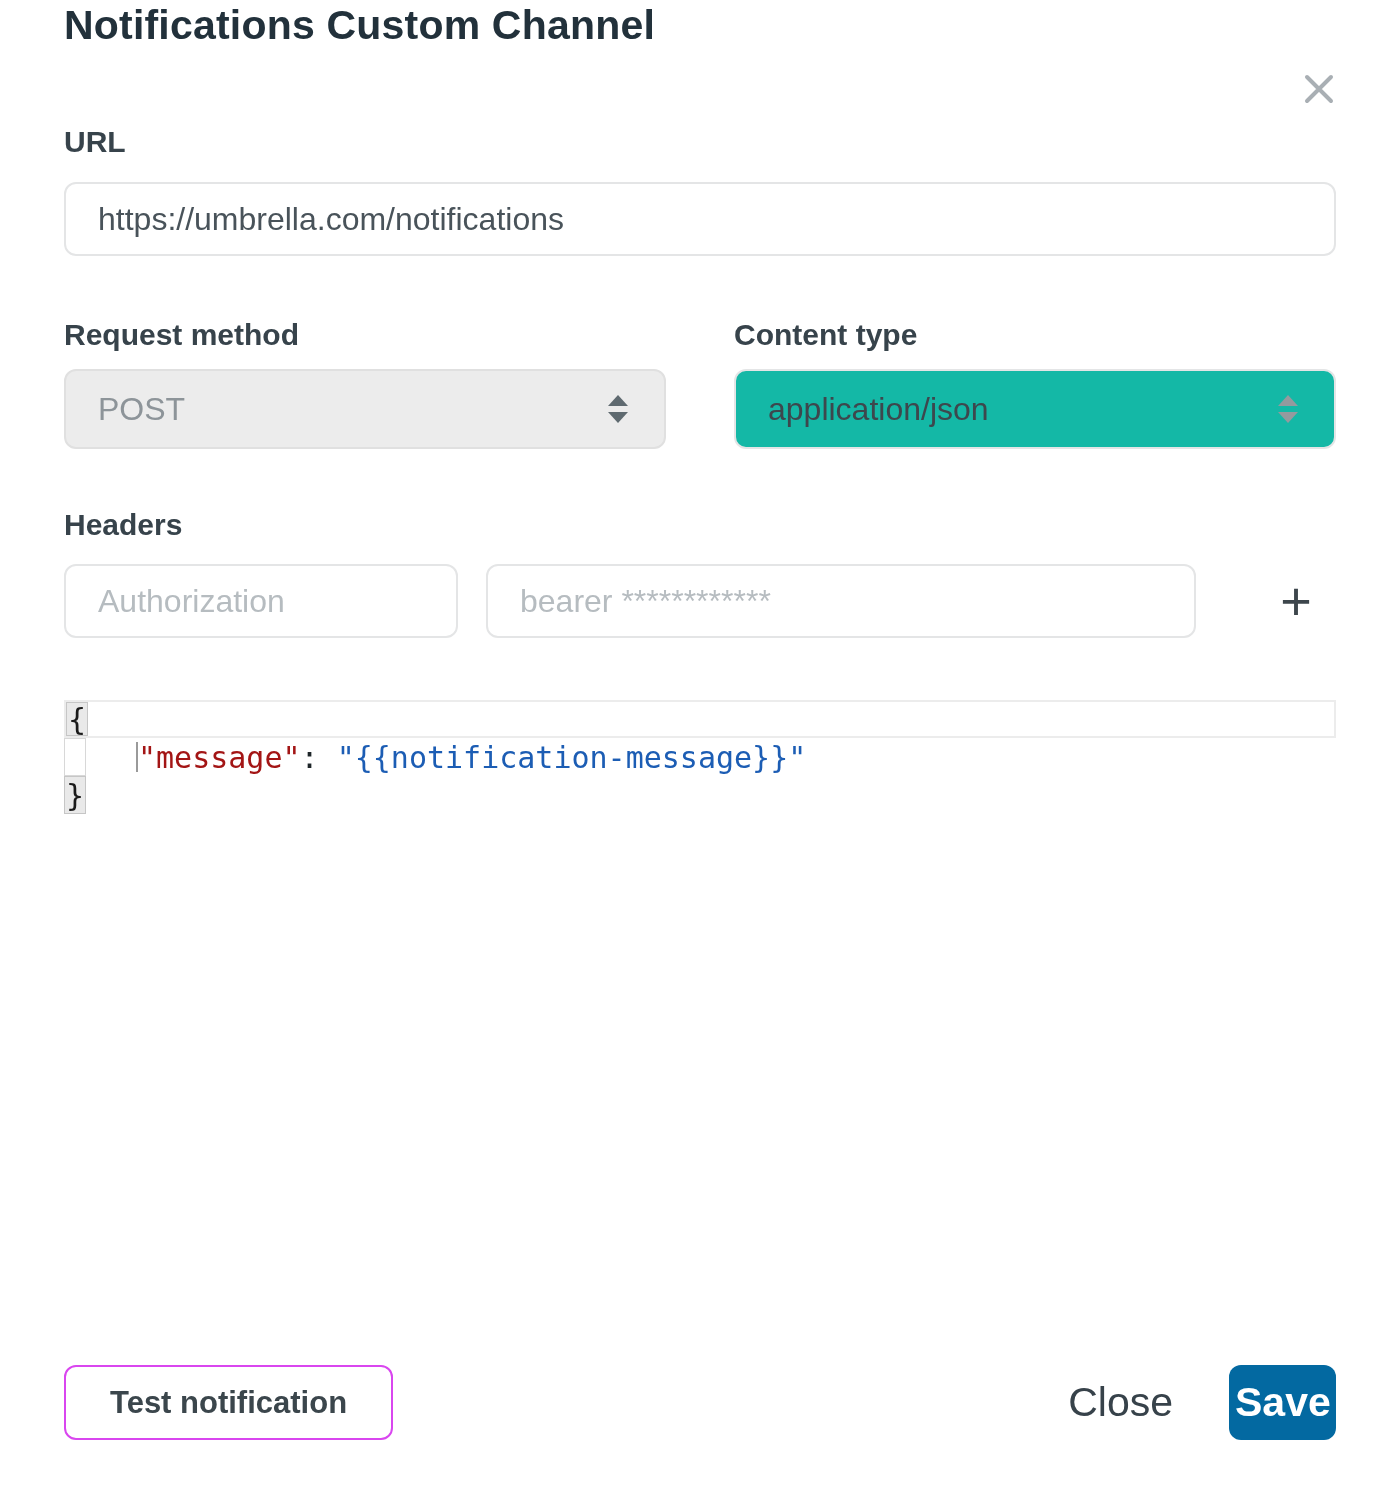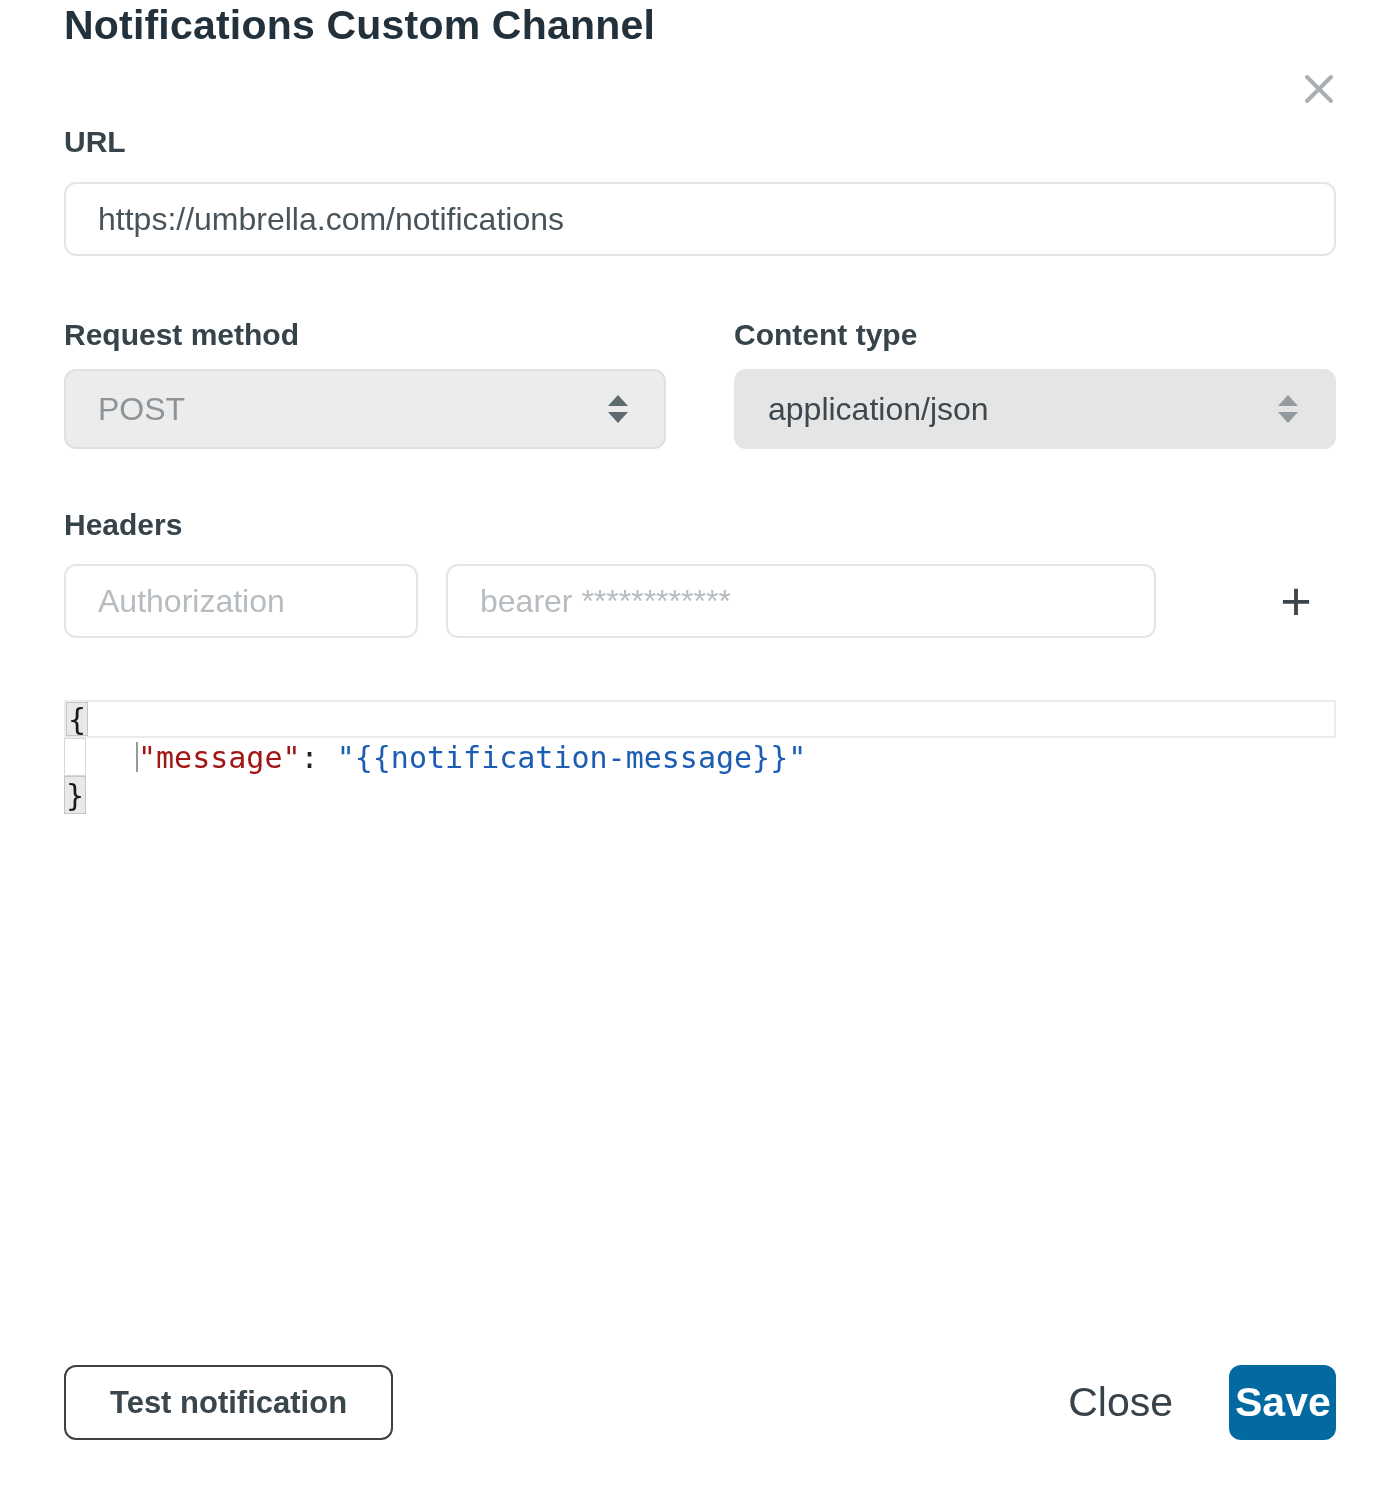--- a/index.html
+++ b/index.html
@@ -42,39 +42,39 @@
 
   .url-field { margin-top: 77px; }
   .url-field .field-label { margin-bottom: 25px; }
 
   
   .two-col { margin-top: 64px; display: flex; gap: 68px; }
   .two-col .col { flex: 1; }
   .two-col .field-label { margin-bottom: 19px; }
   .select-box {
     height: 80px; border-radius: 12px; border: 2px solid #e4e5e6;
-    background: #e5e5e5; display: flex; align-items: center;
+    background: #14b8a6; display: flex; align-items: center;
     padding: 0 32px; font-size: 32px; color: #3d474d; cursor: pointer;
     position: relative;
   }
   .select-box.disabled { background: #ececec; border-color: #e0e0e0; color: #8d9499; }
   .arrows { position: absolute; right: 36px; top: 50%; transform: translateY(-50%);
     display: flex; flex-direction: column; gap: 6px; }
   .arrows i { display: block; width: 0; height: 0;
     border-left: 10px solid transparent; border-right: 10px solid transparent; }
   .arrows .up   { border-bottom: 11px solid #949a9e; }
   .arrows .down { border-top: 11px solid #949a9e; }
   .select-box.disabled .arrows .up   { border-bottom-color: #5f6a70; }
   .select-box.disabled .arrows .down { border-top-color: #5f6a70; }
 
   
   .headers-section { margin-top: 61px; }
   .headers-section .field-label { margin-bottom: 24px; }
   .headers-row { display: flex; align-items: center; }
-  .header-name  { width: 354px; flex: none; }
+  .header-name  { width: 394px; flex: none; }
   .header-value { width: 710px; flex: none; margin-left: 28px; }
   .plus-btn {
     margin-left: auto; margin-right: 14px; border: none; background: transparent;
     cursor: pointer; padding: 0; width: 52px; height: 52px;
     display: flex; align-items: center; justify-content: center;
   }
   .plus-btn span { font-size: 54px; font-weight: 500; color: #3d464c; line-height: 52px; }
 
   
   .payload-section { margin-top: 62px; }
@@ -94,21 +94,21 @@
   .code-key   { color: #a31515; white-space: pre; }
   .code-colon { color: #1e2529; white-space: pre; }
   .code-value { color: #1c5db4; white-space: pre; }
 
   
   .footer {
     position: absolute; left: 64px; right: 64px; bottom: 68px;
     display: flex; align-items: center;
   }
   .test-btn {
-    height: 75px; padding: 18px 44px; border: 2px solid #404040; border-radius: 12px;
+    height: 75px; padding: 18px 44px; border: 2px solid #d946ef; border-radius: 12px;
     background: #fff; font-family: "Liberation Sans", sans-serif;
     font-size: 31px; font-weight: 600; color: #3b464c; cursor: pointer;
   }
   .footer .spacer { flex: 1; }
   .close-link {
     border: none; background: transparent; cursor: pointer;
     font-family: Liberation Sans, sans-serif;
     font-size: 41px; font-weight: 400; color: #37424a; margin-right: 56px; padding: 0;
   }
   .save-btn {

